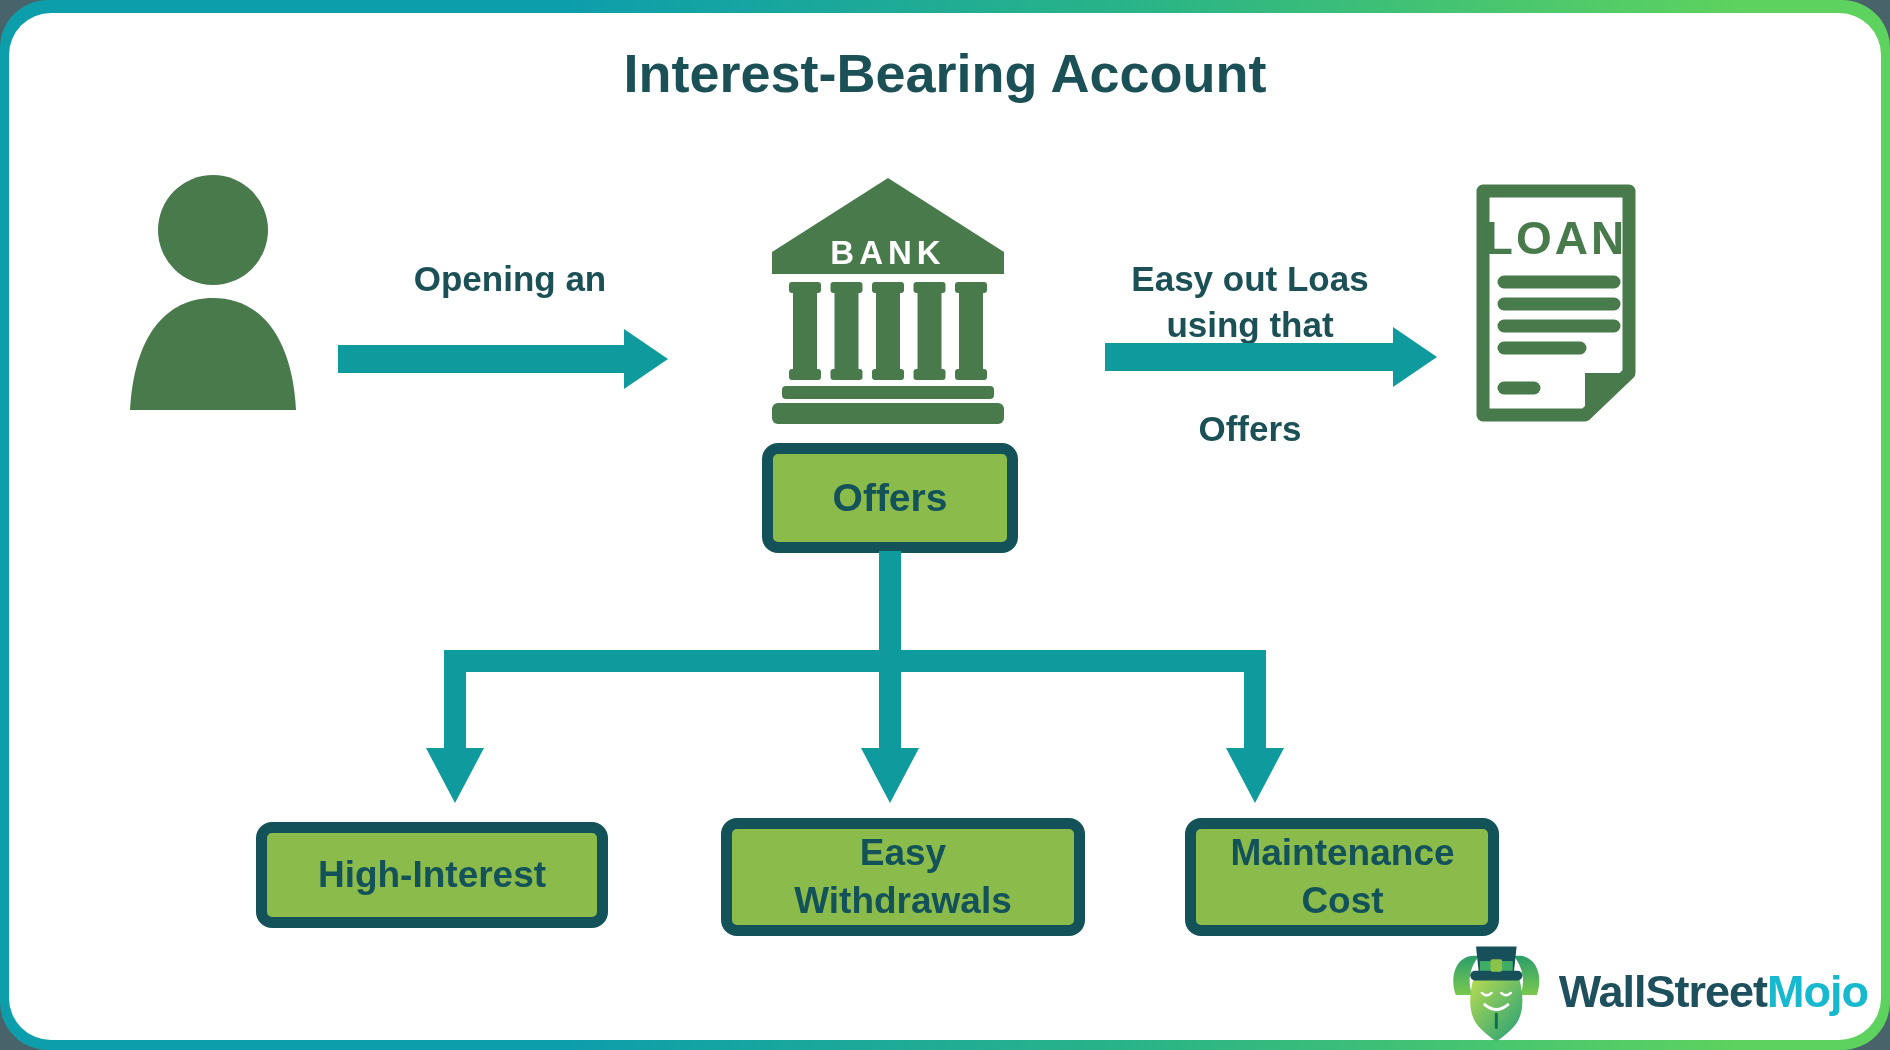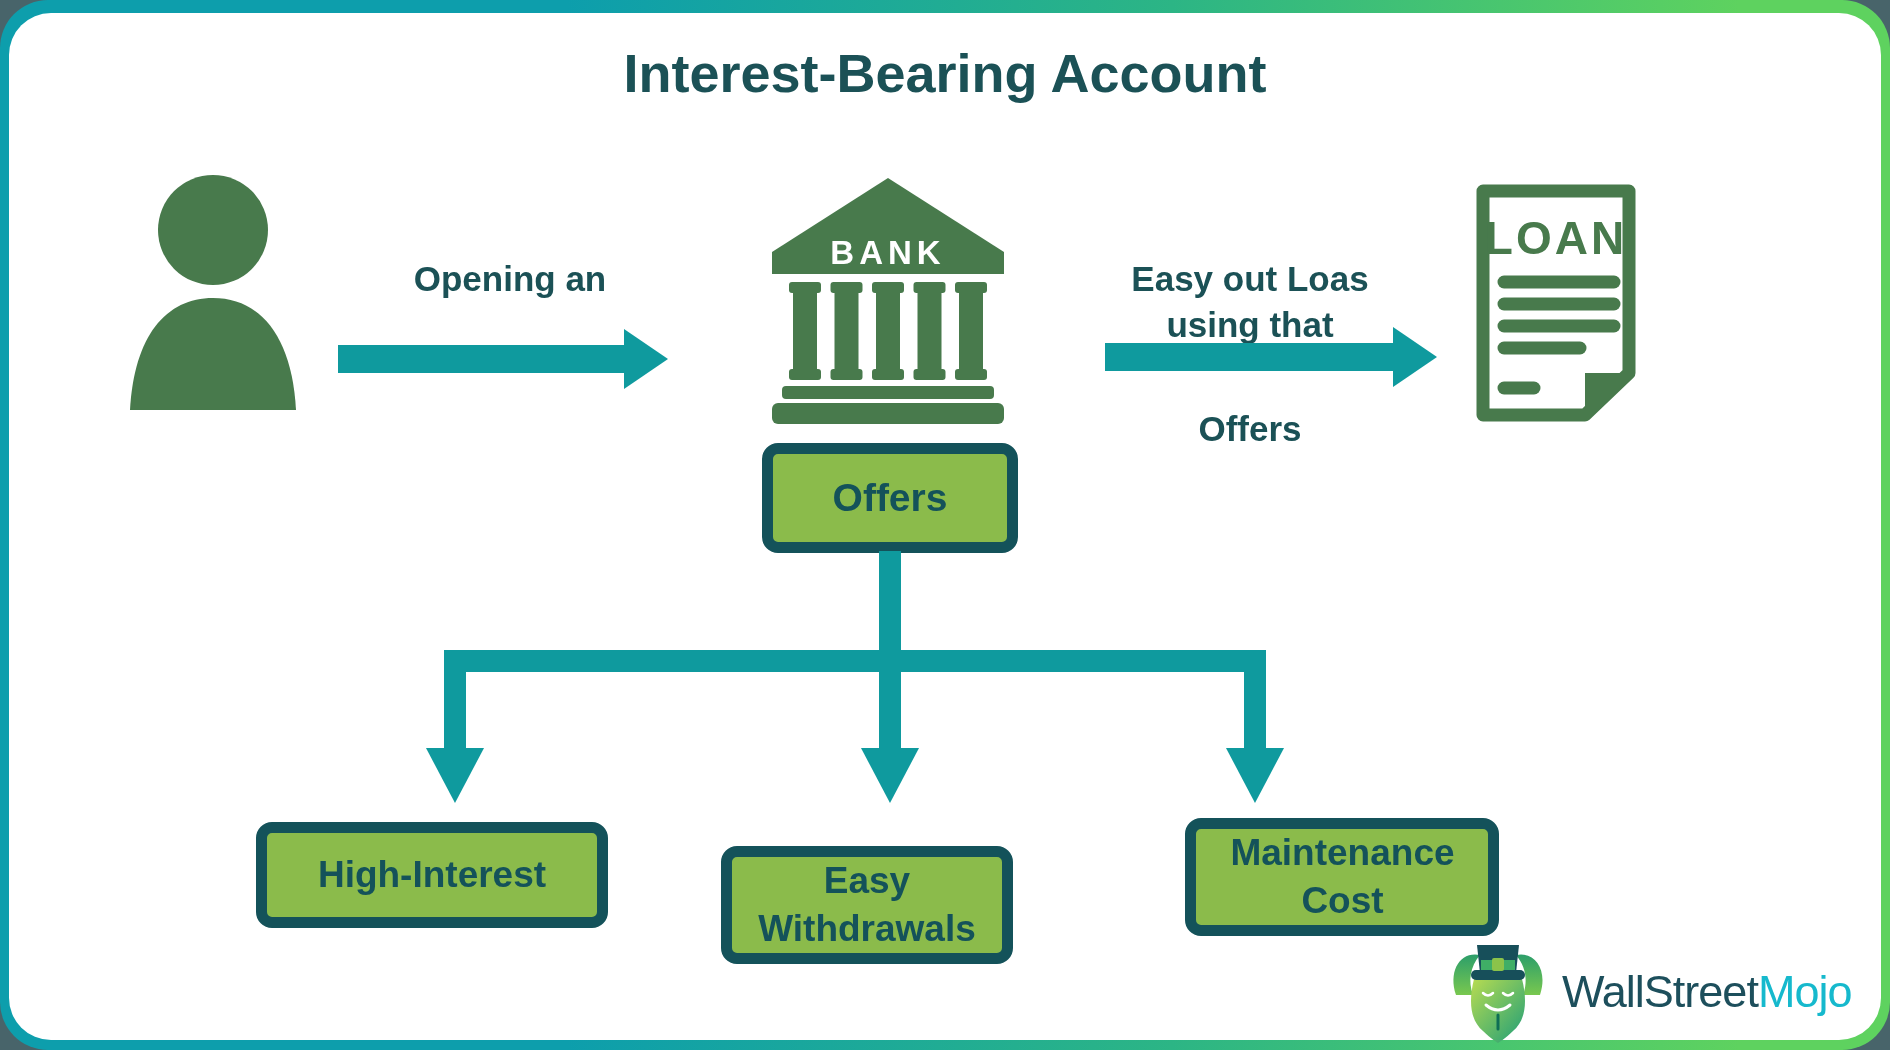--- a/index.html
+++ b/index.html
@@ -29,25 +29,25 @@
   .conn{background:var(--arrow-teal);}
   .down-head{width:0;height:0;border-left:29px solid transparent;border-right:29px solid transparent;
     border-top:55px solid var(--arrow-teal);}
   
   .node-box{background:var(--box-fill);border:11px solid var(--box-border);border-radius:16px;
     display:flex;align-items:center;justify-content:center;text-align:center;
     color:var(--box-border);font-weight:700;}
   .offers-box{left:762px;top:443px;width:256px;height:110px;font-size:39px;}
   .outcome{font-size:37px;line-height:1.3;padding:0 18px;}
   .outcome-1{left:256px;top:822px;width:352px;height:106px;}
-  .outcome-2{left:721px;top:818px;width:292px;height:118px;margin-top:28px;}
+  .outcome-2{left:721px;top:818px;width:364px;height:118px;}
   .outcome-3{left:1185px;top:818px;width:314px;height:118px;padding-left:19px;}
   
   .logo{left:1448px;top:938px;width:420px;height:108px;display:flex;align-items:center;gap:14px;}
-  .brand-text{font-size:45px;font-weight:400;letter-spacing:-1px;white-space:nowrap;}
+  .brand-text{font-size:45px;font-weight:700;letter-spacing:-1px;white-space:nowrap;}
   .brand-primary{color:var(--brand-dark);}
   .brand-secondary{color:var(--brand-cyan);}
   
   svg text{font-family:"Liberation Sans","DejaVu Sans",sans-serif;}
   .fill-green{fill:var(--icon-green);}
   .bank-word{fill:var(--bank-text);font-size:33px;font-weight:600;letter-spacing:5px;}
   .loan-word{fill:var(--icon-green);font-size:46px;font-weight:800;letter-spacing:3px;}
   .loan-stroke{stroke:var(--icon-green);fill:none;}
 </style>
 </head>

